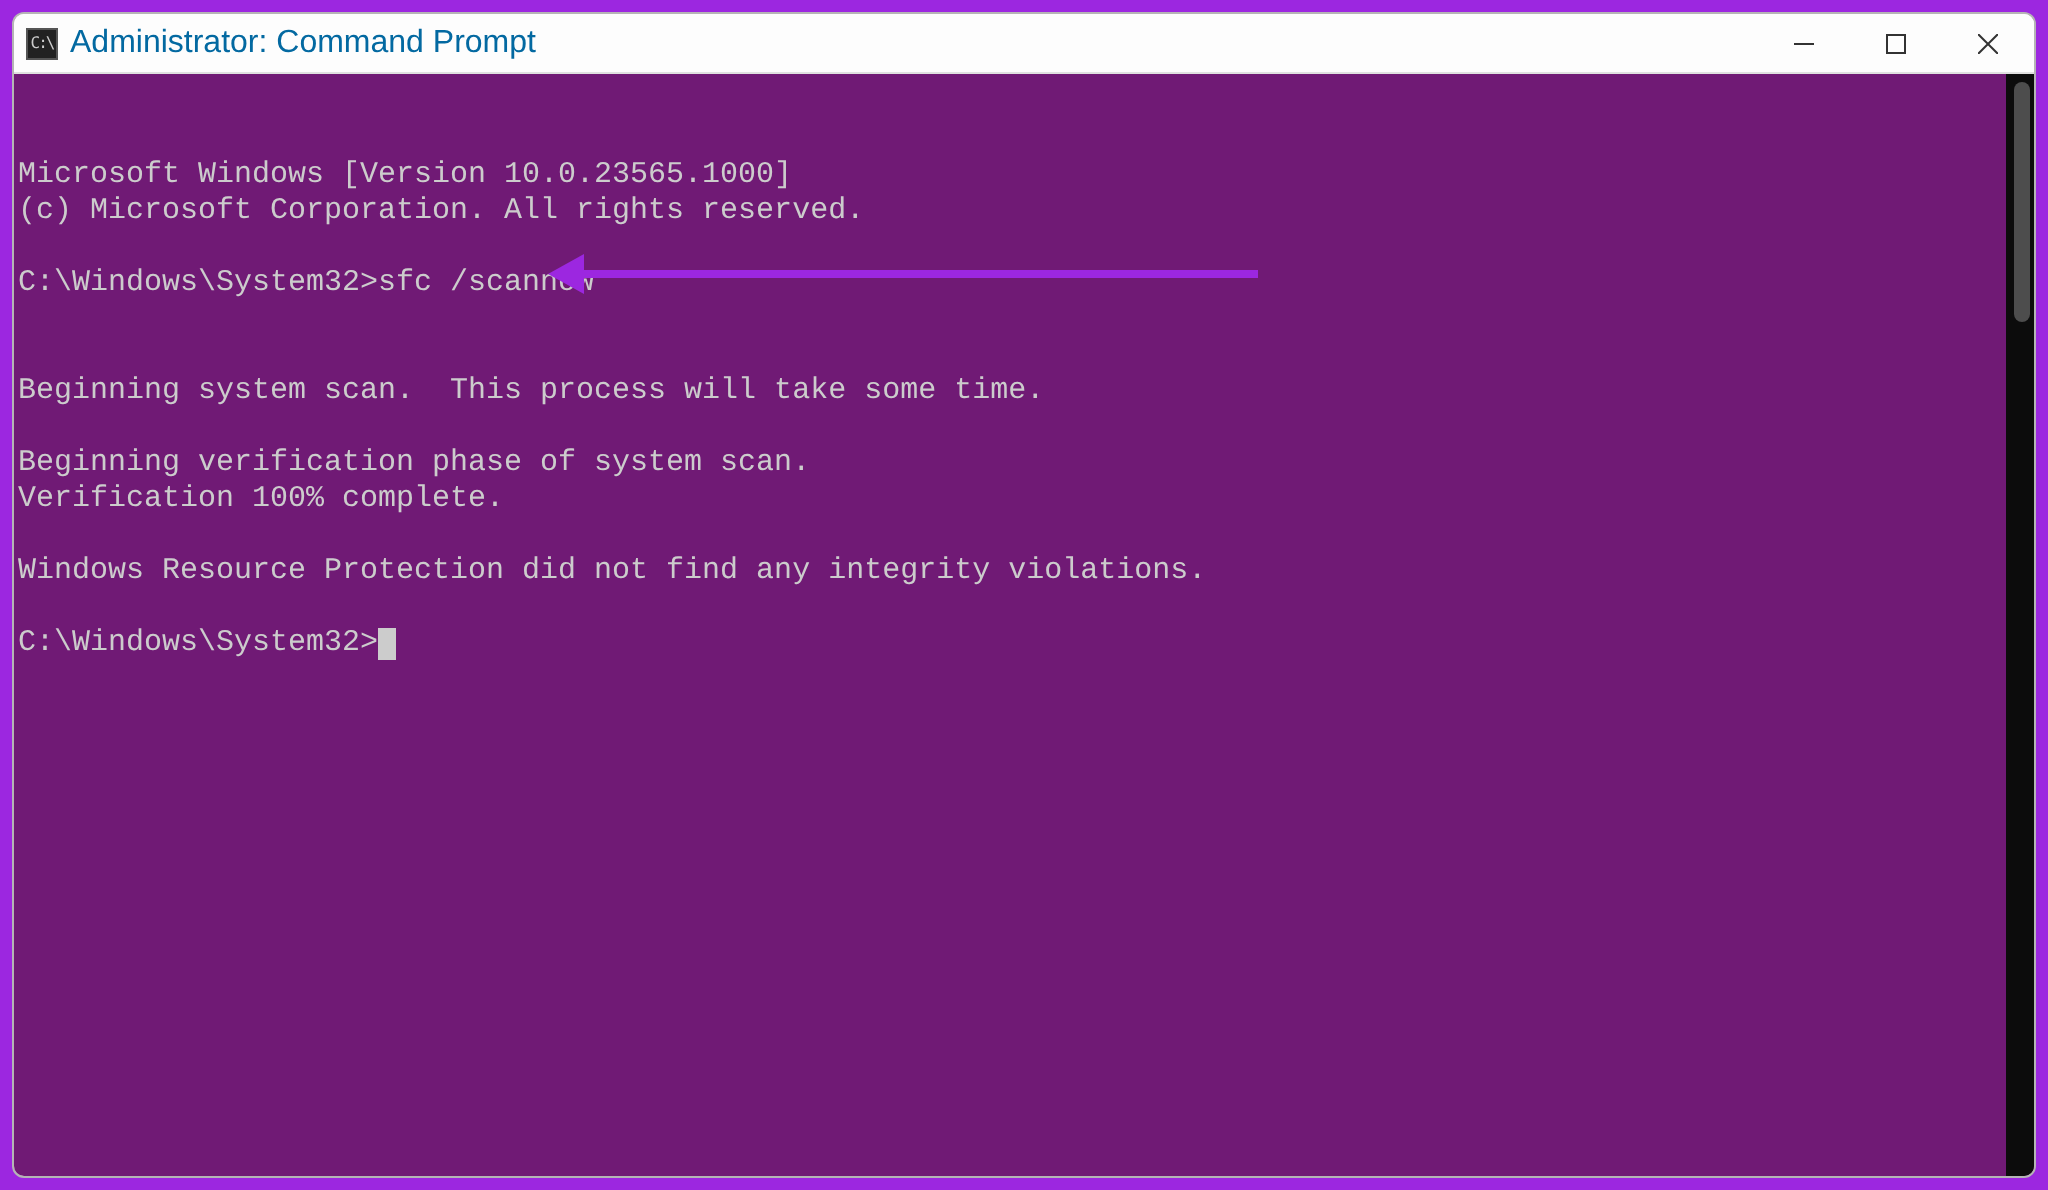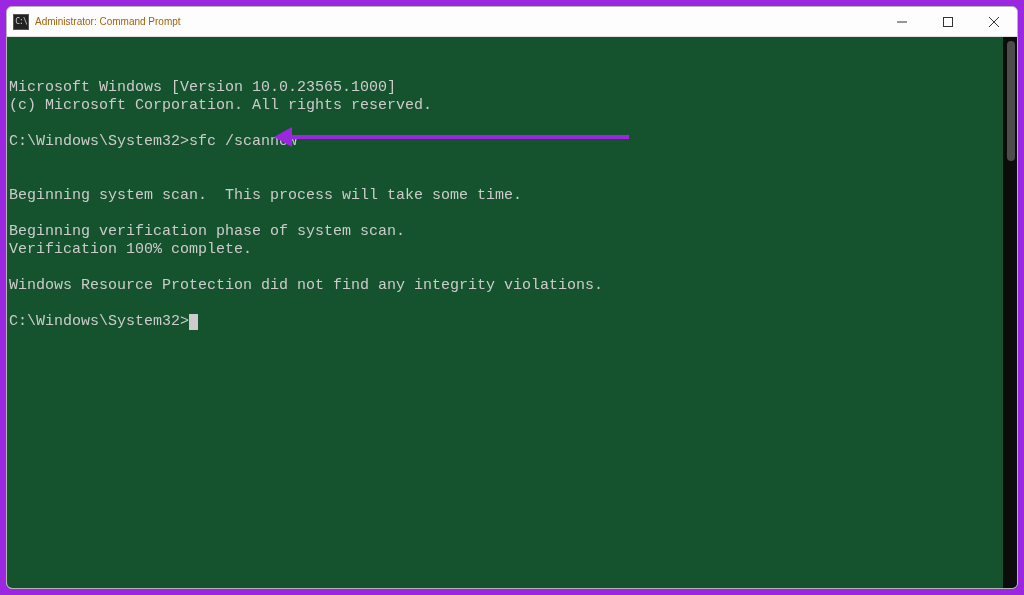--- a/index.html
+++ b/index.html
@@ -48,22 +48,22 @@
       border: 1px solid #555;
       display: flex;
       align-items: center;
       justify-content: center;
       font-family: Consolas, monospace;
       font-size: 8px;
       color: #ccc;
       letter-spacing: -1px;
     }
     .window-title {
-      font-size: 10px;
-      color: #a16207;
+      font-size: 16px;
+      color: #0369a1;
     }
     .window-controls {
       display: flex;
       height: 100%;
     }
     .win-btn {
       width: 46px;
       height: 100%;
       display: flex;
       align-items: center;
@@ -73,21 +73,21 @@
     }
     .win-btn svg {
       width: 10px;
       height: 10px;
       stroke: #333;
       stroke-width: 1;
       fill: none;
     }
     .terminal {
       flex: 1 1 auto;
-      background: #14532d;
+      background: #701a75;
       color: #cccccc;
       font-family: Consolas, "Courier New", monospace;
       font-size: 15px;
       line-height: 18px;
       padding: 6px 0 0 2px;
       white-space: pre;
       position: relative;
       overflow: hidden;
     }
     .scrollbar-region {

